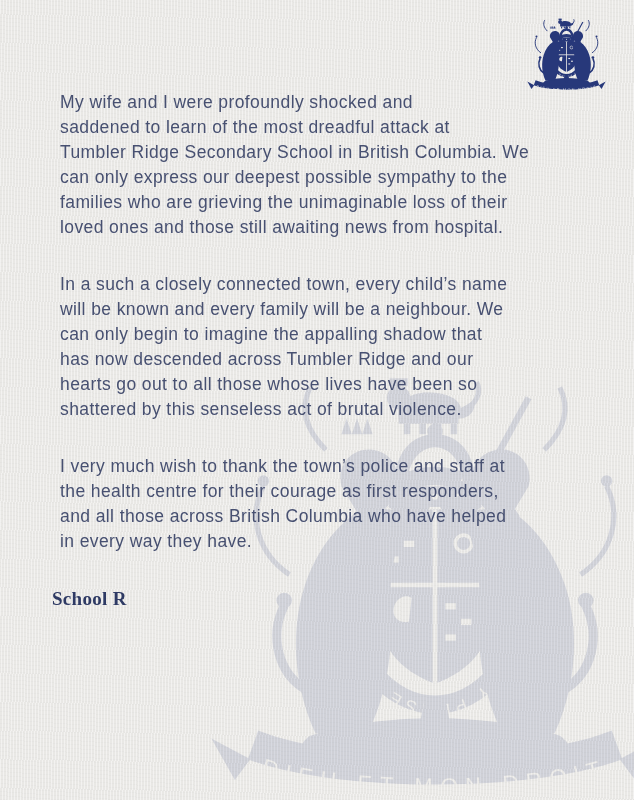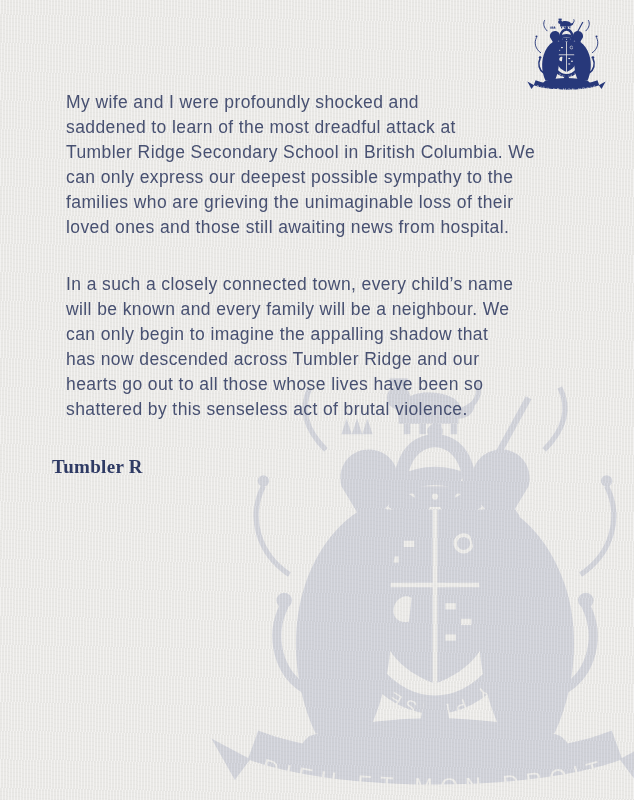--- a/index.html
+++ b/index.html
@@ -19,21 +19,21 @@
     color: #27387a;
   }
   .watermark {
     position: absolute; left: 175px; top: 325px; width: 520px; height: 494px;
     color: #27387a; opacity: 0.13; pointer-events: none;
   }
   .letter {
     position: absolute; left: 52px; top: 90px; width: 545px;
     color: #475071; font-size: 17.5px; line-height: 25px; letter-spacing: 0.4px;
   }
-  .para { margin: 0 0 32px 14px; white-space: pre-line; }
+  .para { margin: 0 0 32px 8px; white-space: pre-line; }
   .signature {
     margin-top: 26px;
     font-family: "Liberation Serif", serif; font-weight: 700;
     font-size: 19px; letter-spacing: 0.3px; color: #2e3a64;
   }
 </style>
 </head>
 <body>
 
 <svg width="0" height="0" style="position:absolute" aria-hidden="true">
@@ -137,16 +137,20 @@
 Tumbler Ridge Secondary School in British Columbia. We
 can only express our deepest possible sympathy to the
 families who are grieving the unimaginable loss of their
 loved ones and those still awaiting news from hospital.</p>
     <p class="para">In a such a closely connected town, every child’s name
 will be known and every family will be a neighbour. We
 can only begin to imagine the appalling shadow that
 has now descended across Tumbler Ridge and our
 hearts go out to all those whose lives have been so
 shattered by this senseless act of brutal violence.</p>
-    <div class="signature">Tumbler R</div>
+    <p class="para">I very much wish to thank the town’s police and staff at
+the health centre for their courage as first responders,
+and all those across British Columbia who have helped
+in every way they have.</p>
+    <div class="signature">School R</div>
   </div>
 
 </div>
 
 </body></html>

